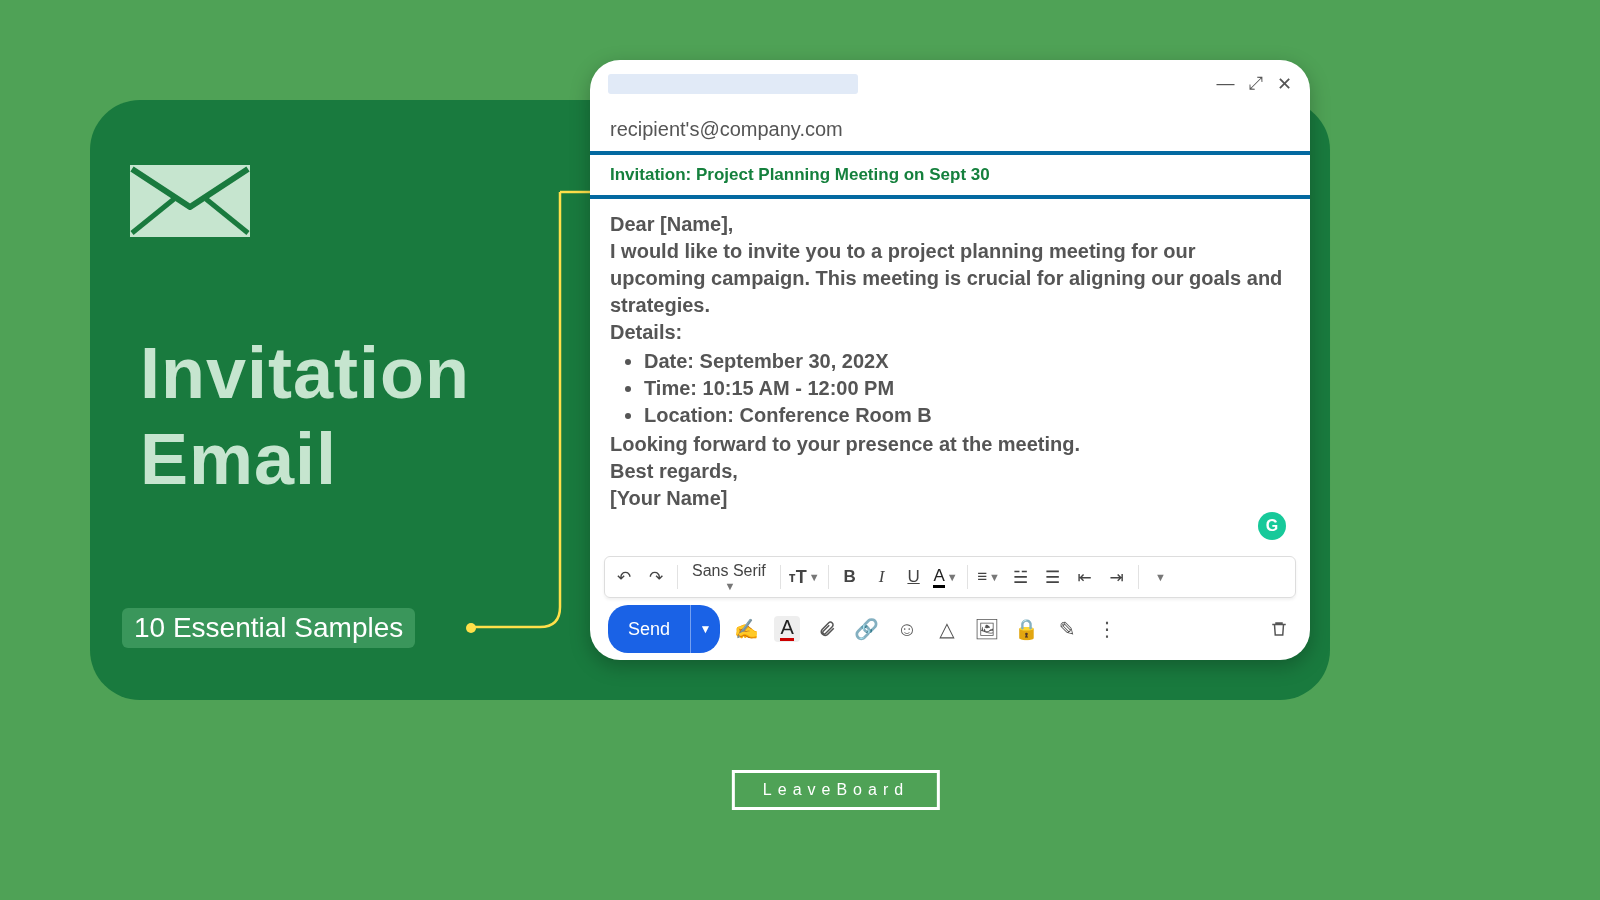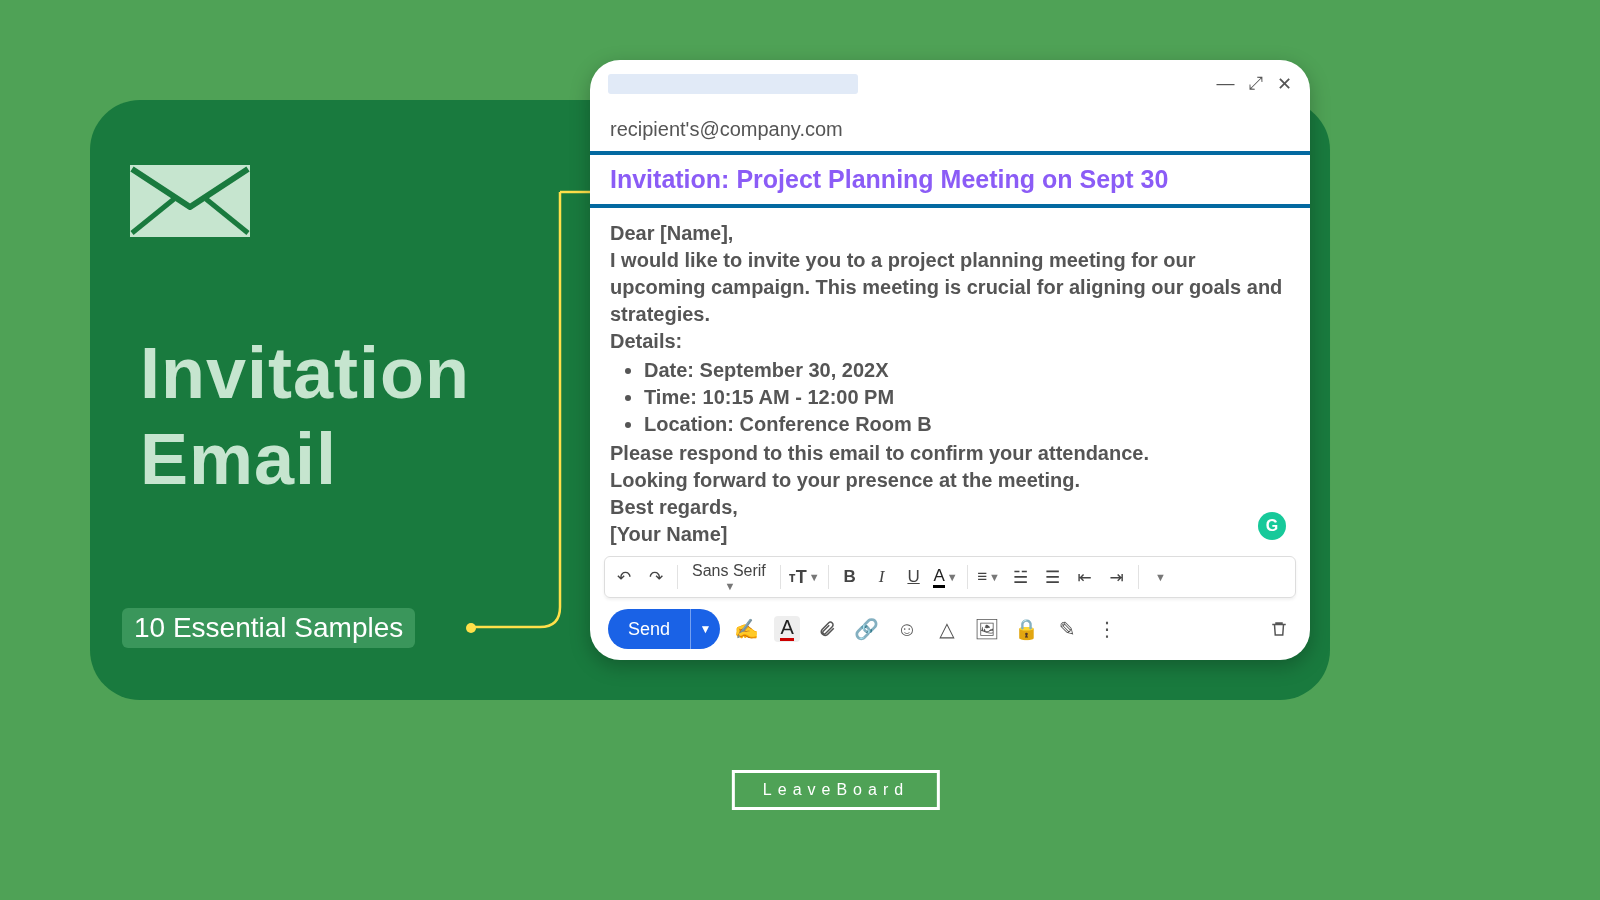--- a/index.html
+++ b/index.html
@@ -40,21 +40,21 @@
     height:48px; display:flex; align-items:center; justify-content:space-between;
     padding:0 18px; border-top-left-radius:30px; border-top-right-radius:30px;
   }
   .head-left { width:250px; height:20px; background:#e1eaf7; border-radius:3px; }
   .head-right { display:flex; gap:14px; color:#555; font-size:18px; }
   .head-right span { cursor:pointer; }
 
   .field {
     padding:10px 20px; font-size:20px; color:#555; border-bottom:4px solid #0369a1;
   }
-  .field.bold { font-weight:700; color:#8b5cf6; font-size:25px; }
+  .field.bold { font-weight:700; color:#15803d; font-size:17px; }
 
   .body-area {
     flex:1; padding:12px 20px 0 20px; font-size:20px; color:#555; font-weight:600;
     line-height:1.35; overflow:hidden; position:relative;
   }
   .body-area ul { margin:2px 0 2px 34px; }
   .body-area li { list-style:disc; }
 
   .grammarly {
     position:absolute; right:24px; bottom:8px; width:28px; height:28px;
@@ -72,21 +72,21 @@
   .ft-sep { width:1px; height:24px; background:#e2e2e2; margin:0 2px; }
   .ft-font { font-size:16px; padding:0 6px;flex-direction:column; }
   .ft-caret { font-size:11px; color:#777; margin-left:2px; }
   .ft-under { text-decoration:underline; }
   .ft-colorA { color:#222; border-bottom:3px solid #000; line-height:1; padding-bottom:1px; }
 
   .action-bar {
     height:62px; display:flex; align-items:center; padding:0 18px; gap:14px;
   }
   .send-btn {
-    height:40px; background:#1a62e6; color:#fff; border:none; border-radius:20px;
+    height:48px; background:#1a62e6; color:#fff; border:none; border-radius:20px;
     display:flex; align-items:center; overflow:hidden; cursor:pointer;
   }
   .send-btn .lbl { padding:0 20px; font-size:18px; font-weight:500; }
   .send-btn .caret { width:30px; height:100%; display:flex; align-items:center; justify-content:center;
                      border-left:1px solid rgba(255,255,255,.4); font-size:12px; }
   .ab-icon { width:26px; height:26px; display:flex; align-items:center; justify-content:center;
              color:#555; font-size:20px; cursor:pointer; }
   .ab-icon.boxed { background:#eee; border-radius:4px; }
   .ab-icon.green { color:#14a26a; }
   .ab-icon.spacer { flex:1; cursor:default; }
@@ -142,21 +142,20 @@
 
   <div class="body-area">
     <div>Dear [Name],</div>
     <div>I would like to invite you to a project planning meeting for our upcoming campaign. This meeting is crucial for aligning our goals and strategies.</div>
     <div>Details:</div>
     <ul>
       <li>Date: September 30, 202X</li>
       <li>Time: 10:15 AM - 12:00 PM</li>
       <li>Location: Conference Room B</li>
     </ul>
-    <div>Please respond to this email to confirm your attendance.</div>
     <div>Looking forward to your presence at the meeting.</div>
     <div>Best regards,</div>
     <div>[Your Name]</div>
 
     <div class="grammarly">G</div>
   </div>
 
   <div class="format-toolbar">
     <div class="ft-btn">↶</div>
     <div class="ft-btn">↷</div>

